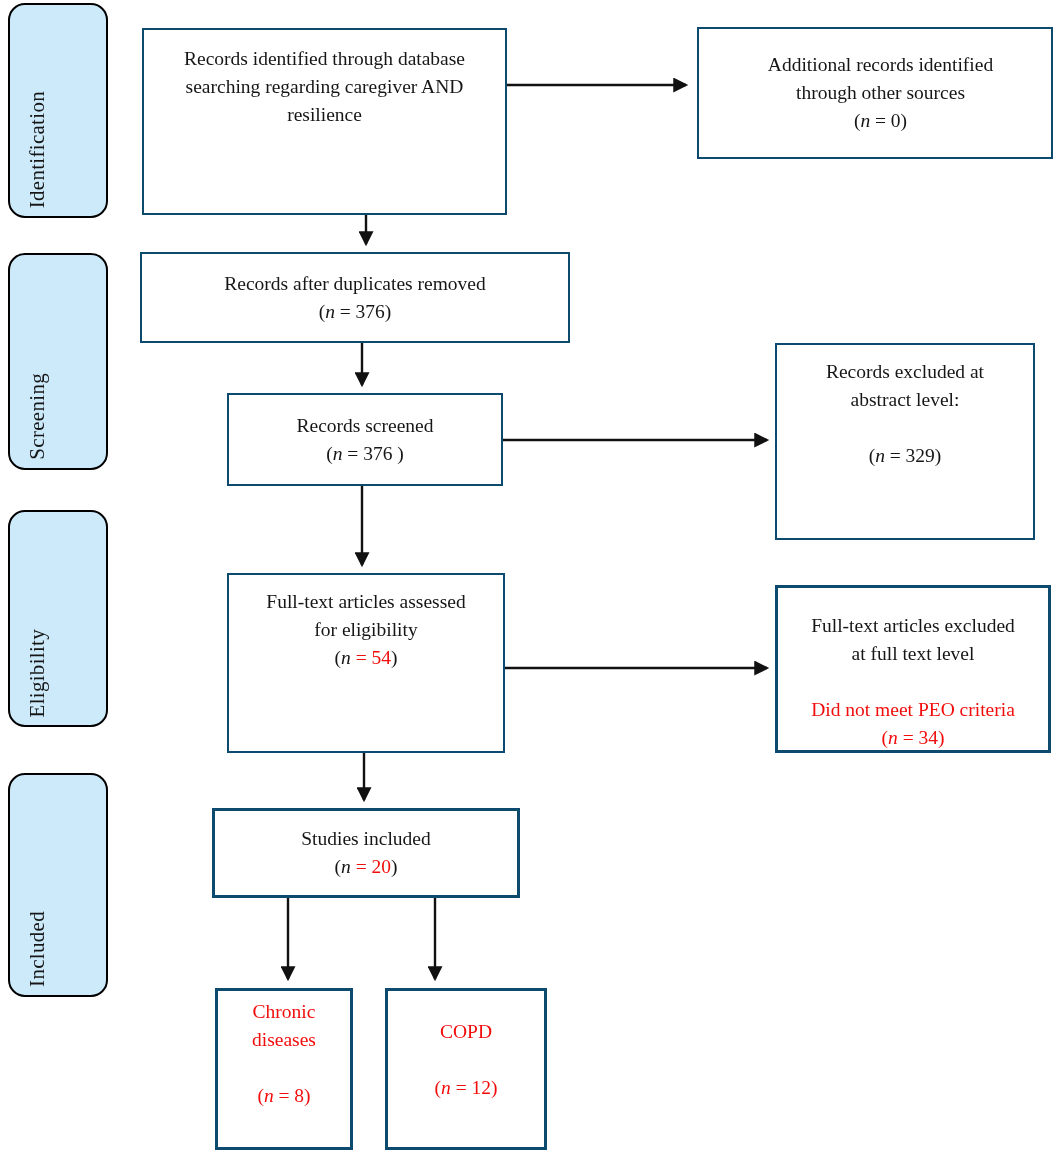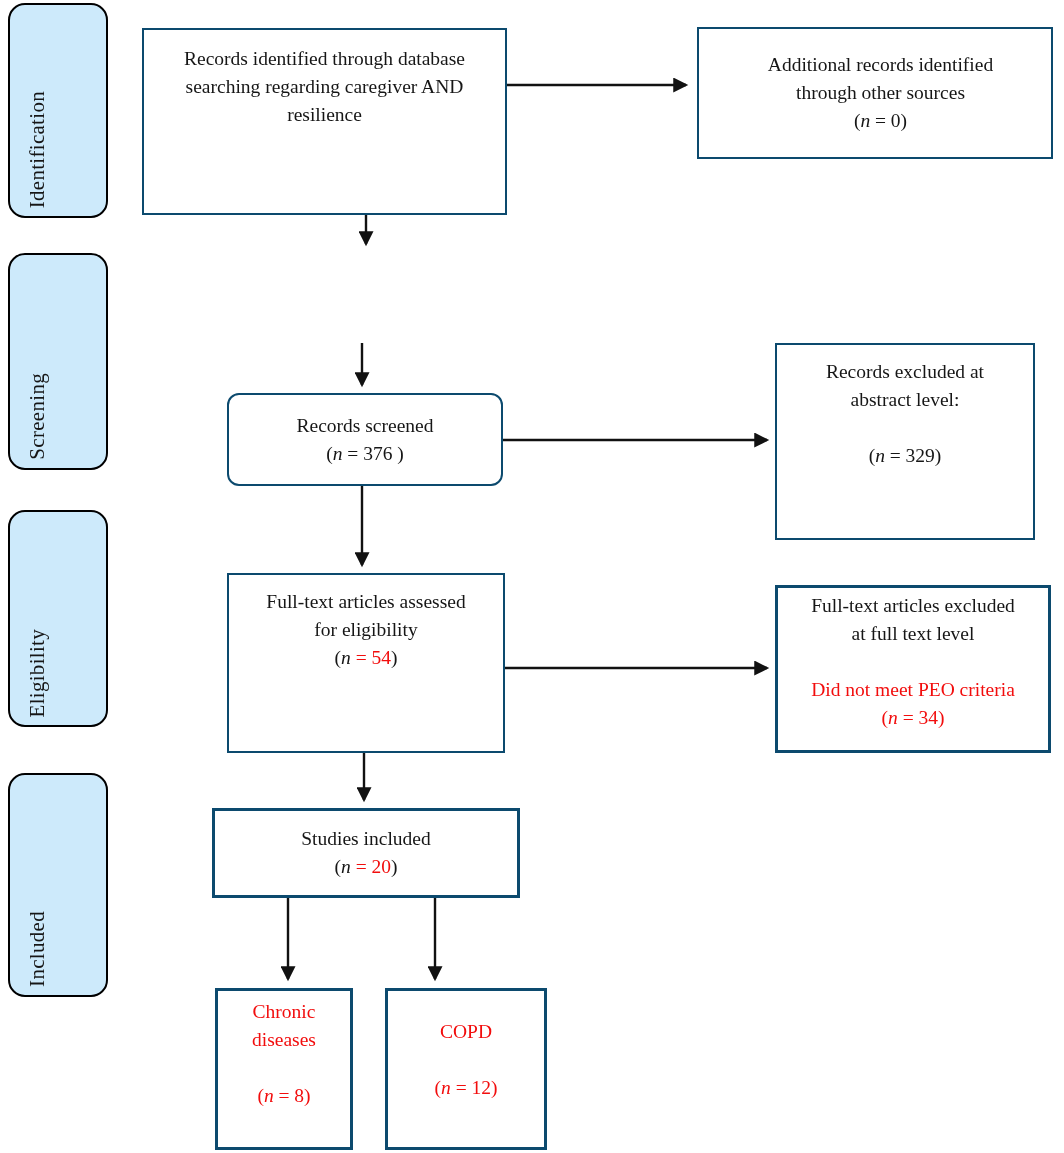--- a/index.html
+++ b/index.html
@@ -100,40 +100,44 @@
       <div class="line"><span>resilience</span></div>
       <div class="line">&nbsp;</div>
     </div>
 
   <div class="box vcenter" style="left:697px;top:27px;width:356px;height:132px;padding-left:11px;">
       <div class="line"><span>Additional records identified</span></div>
       <div class="line"><span>through other sources</span></div>
       <div class="line"><span>(</span><span class="it">n</span><span> = 0)</span></div>
     </div>
 
+  <div class="box vcenter" style="left:140px;top:252px;width:430px;height:91px;">
+      <div class="line"><span>Records after duplicates removed</span></div>
+      <div class="line"><span>(</span><span class="it">n</span><span> = 376)</span></div>
+    </div>
 
-  <div class="box vcenter" style="left:227px;top:393px;width:276px;height:93px;border-radius:12px;">
+  <div class="box vcenter" style="left:227px;top:393px;width:276px;height:93px;">
       <div class="line"><span>Records screened</span></div>
       <div class="line"><span>(</span><span class="it">n</span><span> = 376 )</span></div>
     </div>
 
   <div class="box" style="left:775px;top:343px;width:260px;height:197px;padding-top:13px;">
       <div class="line"><span>Records excluded at</span></div>
       <div class="line"><span>abstract level:</span></div>
       <div class="line">&nbsp;</div>
       <div class="line"><span>(</span><span class="it">n</span><span> = 329)</span></div>
     </div>
 
   <div class="box" style="left:227px;top:573px;width:278px;height:180px;padding-top:13px;">
       <div class="line"><span>Full-text articles assessed</span></div>
       <div class="line"><span>for eligibility</span></div>
       <div class="line"><span>(</span><span class="it">n</span><span> </span><span class="red">= 54</span><span>)</span></div>
     </div>
 
-  <div class="box thick" style="left:775px;top:585px;width:276px;height:168px;padding-top:4px;">
+  <div class="box thick" style="left:775px;top:585px;width:276px;height:168px;padding-top:24px;">
       <div class="line"><span>Full-text articles excluded</span></div>
       <div class="line"><span>at full text level</span></div>
       <div class="line">&nbsp;</div>
       <div class="line"><span class="red">Did not meet PEO criteria</span></div>
       <div class="line"><span class="red">(</span><span class="it red">n</span><span class="red"> = 34)</span></div>
     </div>
 
   <div class="box vcenter thick" style="left:212px;top:808px;width:308px;height:90px;">
       <div class="line"><span>Studies included</span></div>
       <div class="line"><span>(</span><span class="it">n</span><span> </span><span class="red">= 20</span><span>)</span></div>

